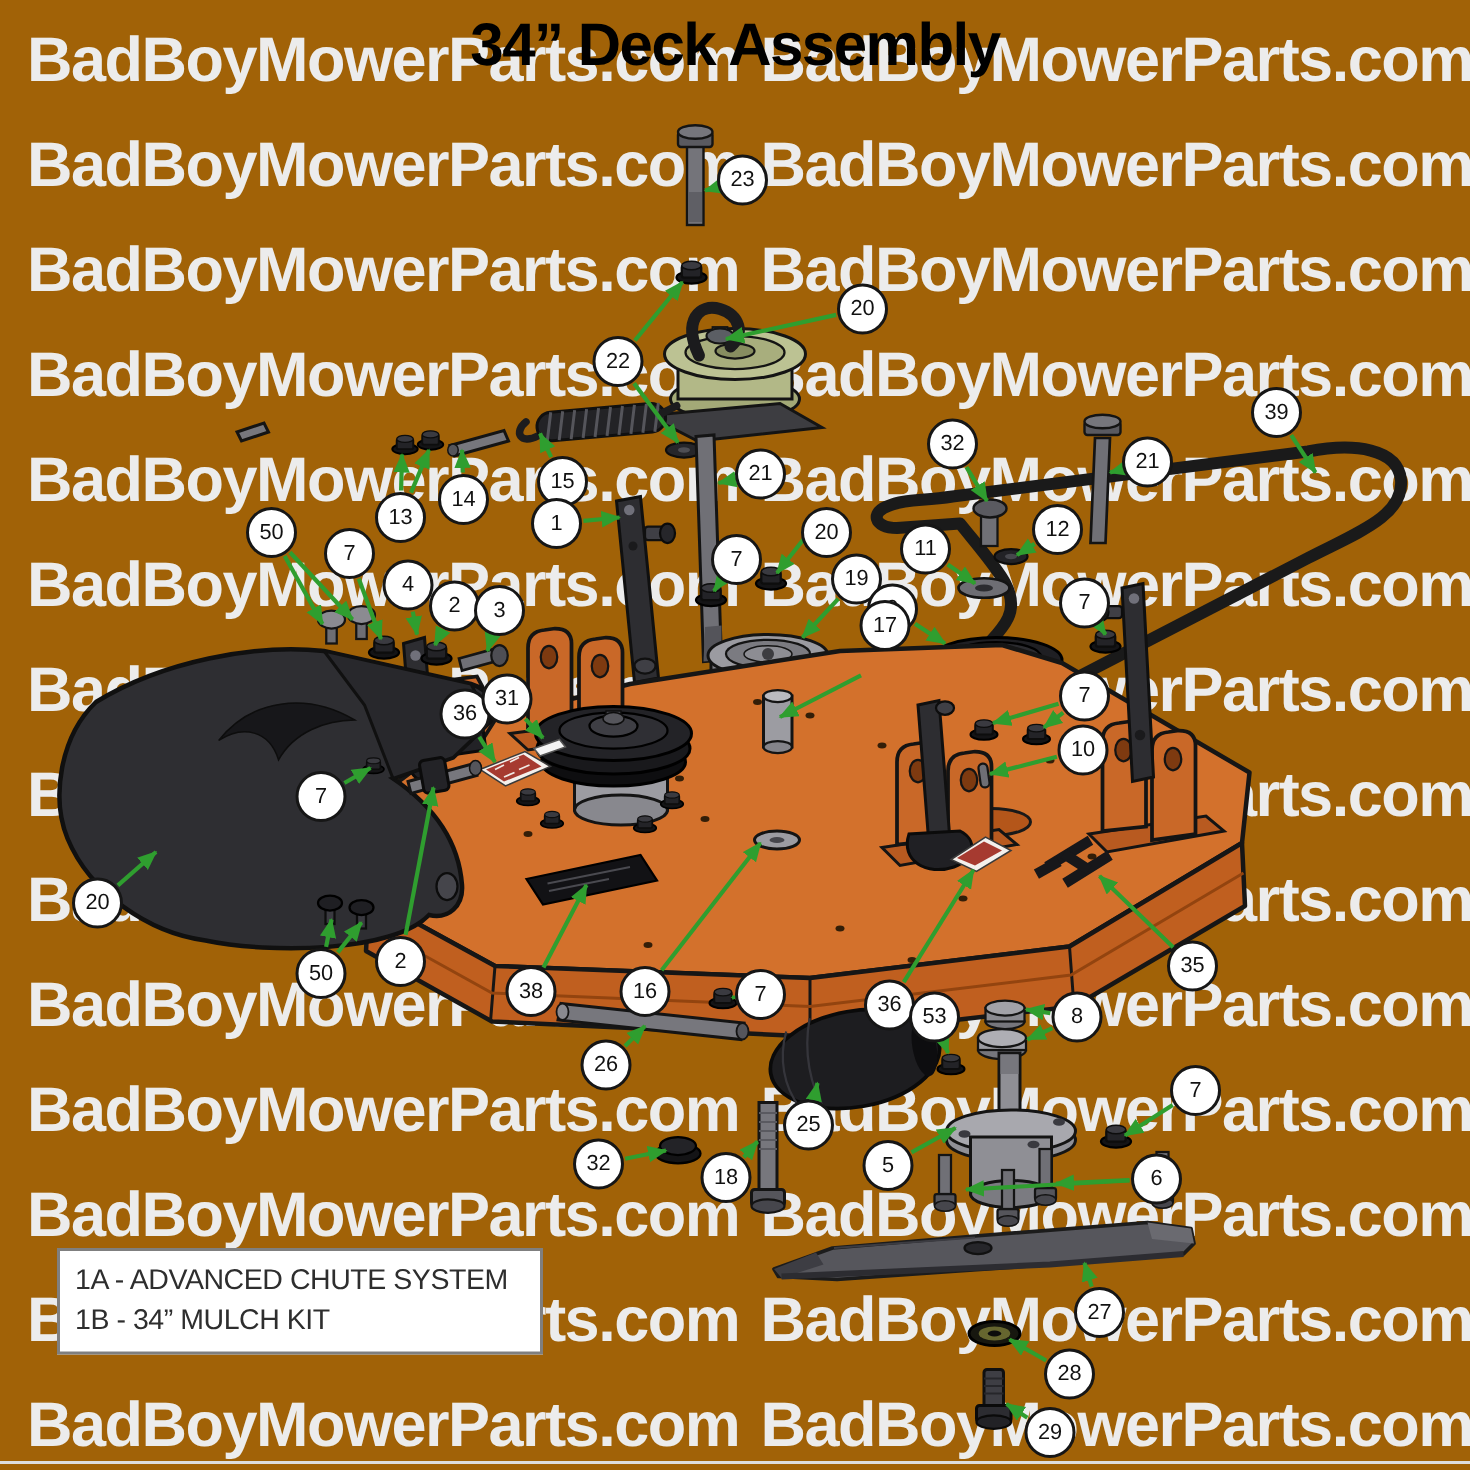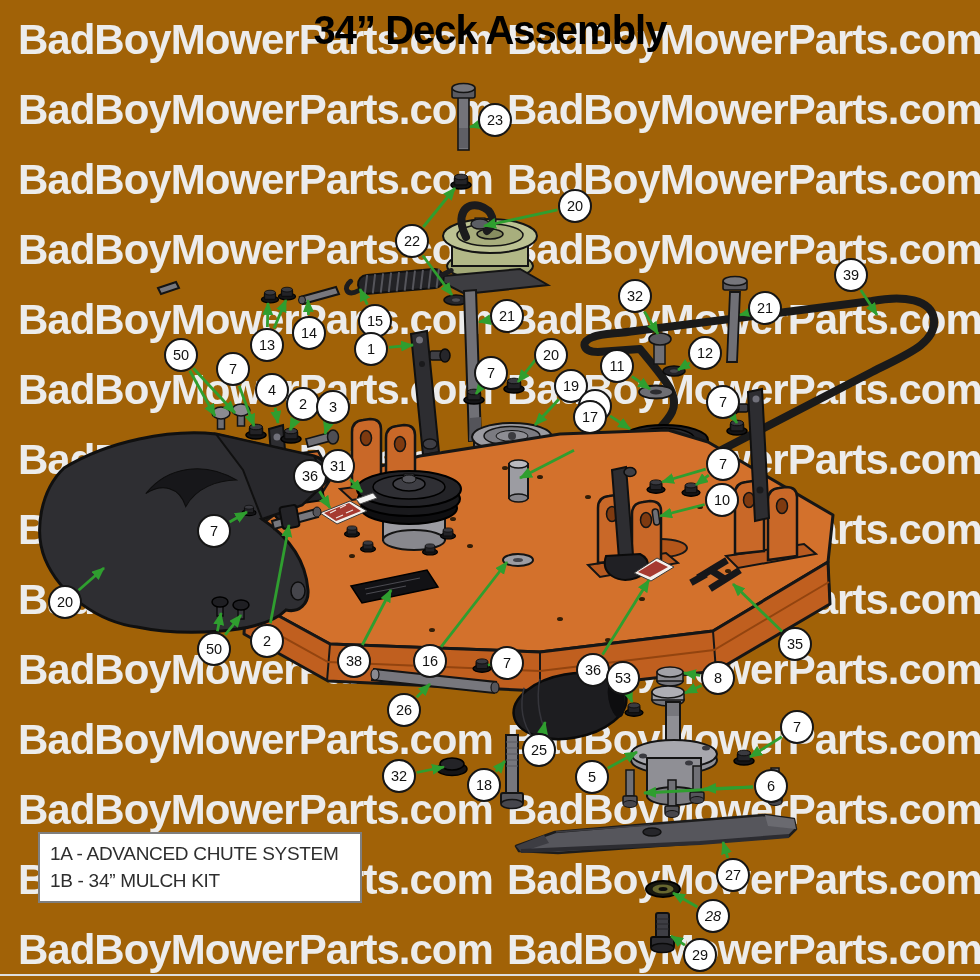--- a/index.html
+++ b/index.html
@@ -507,21 +507,21 @@
       <div class="callout" style="left: 606px; top: 661px; border-color: rgb(22, 22, 22);">53</div>
       <div class="callout" style="left: 701px; top: 661px; border-color: rgb(22, 22, 22);">8</div>
       <div class="callout" style="left: 387px; top: 693px; border-color: rgb(22, 22, 22);">26</div>
       <div class="callout" style="left: 522px; top: 733px; border-color: rgb(22, 22, 22);">25</div>
       <div class="callout" style="left: 382px; top: 759px; border-color: rgb(22, 22, 22);">32</div>
       <div class="callout" style="left: 467px; top: 768px; border-color: rgb(22, 22, 22);">18</div>
       <div class="callout" style="left: 575px; top: 760px; border-color: rgb(22, 22, 22);">5</div>
       <div class="callout" style="left: 780px; top: 710px; border-color: rgb(22, 22, 22);">7</div>
       <div class="callout" style="left: 754px; top: 769px; border-color: rgb(22, 22, 22);">6</div>
       <div class="callout" style="left: 716px; top: 858px; border-color: rgb(22, 22, 22);">27</div>
-      <div class="callout" style="left: 696px; top: 899px; border-color: rgb(22, 22, 22); font-style: italic;">28</div>
+      <div class="callout" style="left: 696px; top: 899px; border-color: rgb(22, 22, 22);">28</div>
       <div class="callout" style="left: 683px; top: 938px; border-color: rgb(22, 22, 22);">29</div>
     </div>
 
   <div class="title">34” Deck Assembly</div>
 
   <div class="legend">
     <p>1A - ADVANCED CHUTE SYSTEM</p>
     <p>1B - 34” MULCH KIT</p>
   </div>
 

